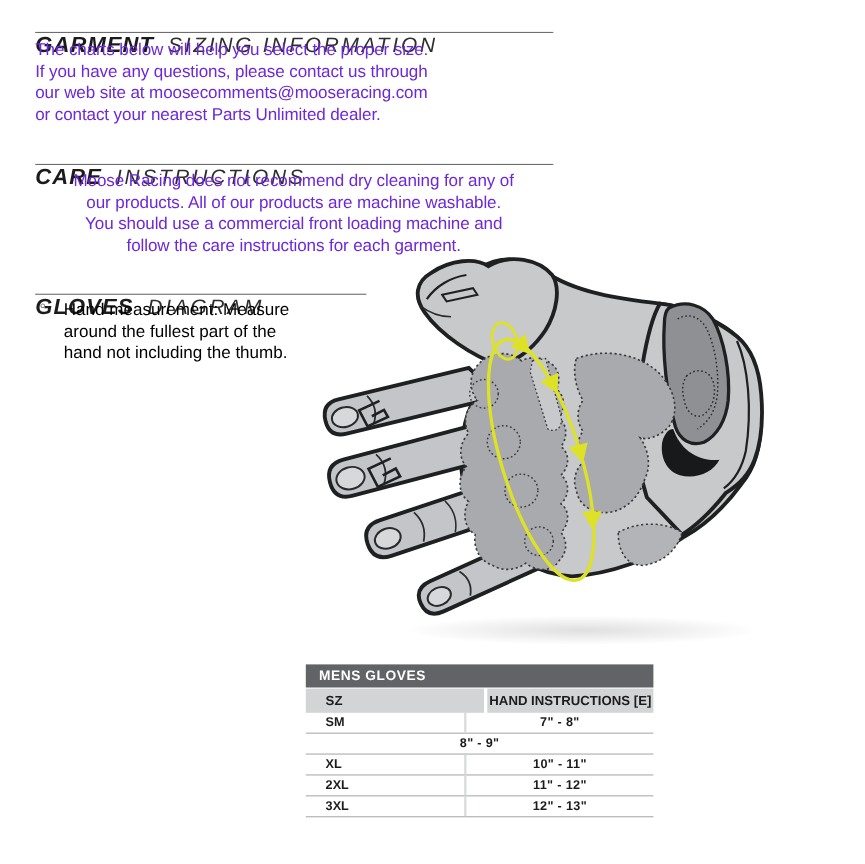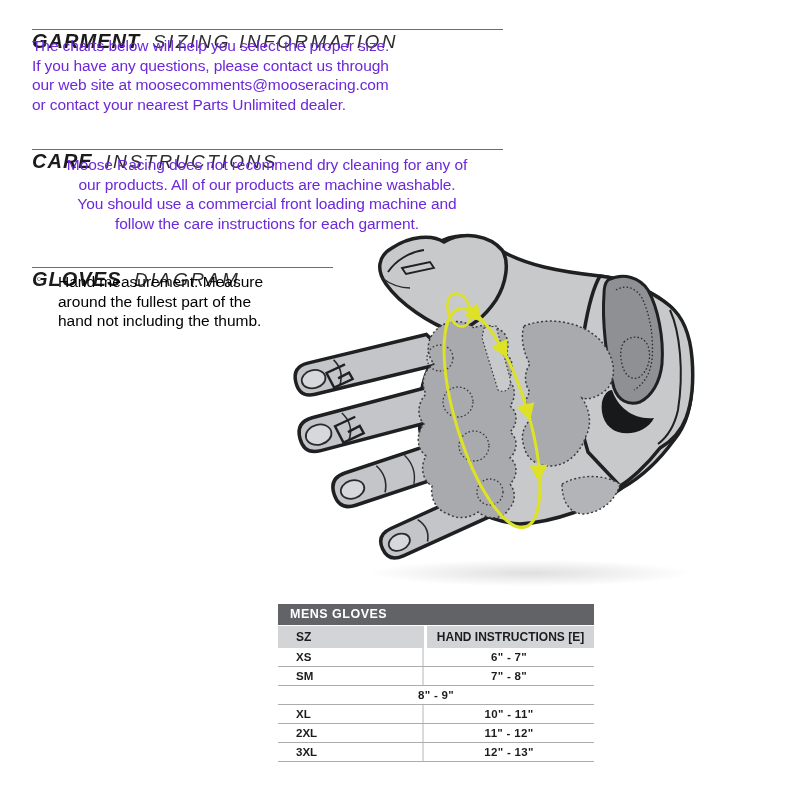--- a/index.html
+++ b/index.html
@@ -24,21 +24,21 @@
   
   .glove-wrap{position:absolute;left:278px;top:222px;width:508px;height:370px;}
   .glove-shadow{position:absolute;left:300px;top:554px;width:460px;height:38px;
     background:radial-gradient(ellipse 50% 50% at 50% 50%, rgba(110,110,112,0.22), rgba(110,110,112,0) 70%);}
 
   
   .size-table{position:absolute;left:278px;top:604px;width:316px;font-size:12px;color:#1c1c1e;}
   .tbar{height:21px;line-height:21px;background:#626366;color:#ffffff;font-weight:bold;
         font-size:12.5px;letter-spacing:0.5px;padding-left:12px;}
   .thead{display:flex;height:22px;line-height:22px;margin-top:1px;font-weight:bold;}
-  .thead .c1{width:146px;background:#d2d4d5;padding-left:18px;box-sizing:border-box;}
+  .thead .c1{width:162px;background:#d2d4d5;padding-left:18px;box-sizing:border-box;}
   .thead .gap{width:3px;background:#ffffff;}
   .thead .c2{flex:1;background:#d2d4d5;text-align:center;}
   .trow{display:flex;height:18px;line-height:18px;border-bottom:1px solid #aaacae;font-weight:bold;font-size:11.5px;}
   .trow .c1{width:146px;padding-left:18px;box-sizing:border-box;border-right:2px solid #d8dadb;}
   .trow .c2{flex:1;text-align:center;letter-spacing:0.3px;}
 </style>
 </head>
 <body>
 
 <div class="page">
@@ -162,24 +162,20 @@
   </div>
 
   <div class="size-table">
     <div class="tbar">MENS GLOVES</div>
     <div class="thead">
       <div class="c1">SZ</div>
       <div class="gap"></div>
       <div class="c2">HAND INSTRUCTIONS [E]</div>
     </div>
     <div class="trow">
-      <div class="c1">XS</div>
-      <div class="c2">6" - 7"</div>
-    </div>
-    <div class="trow">
       <div class="c1">SM</div>
       <div class="c2">7" - 8"</div>
     </div>
     <div class="trow">
       <div class="c2">8" - 9"</div>
     </div>
     <div class="trow">
       <div class="c1">XL</div>
       <div class="c2">10" - 11"</div>
     </div>

